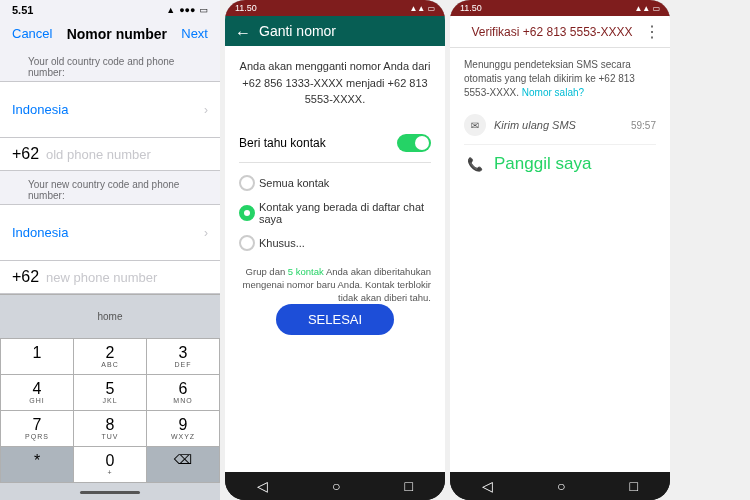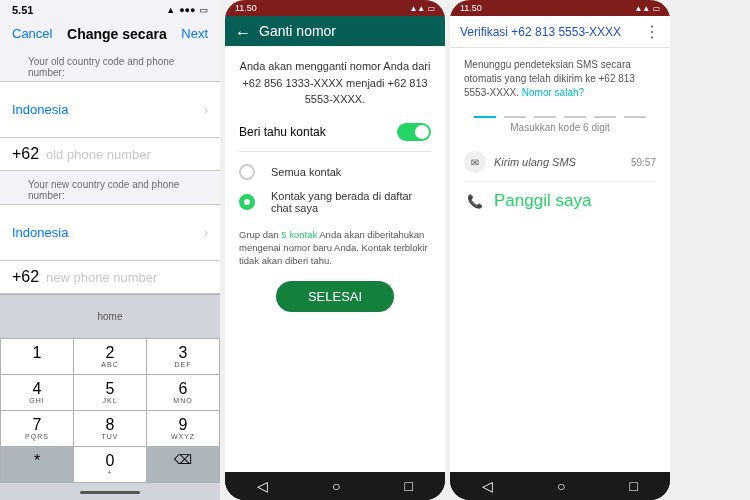--- a/index.html
+++ b/index.html
@@ -233,21 +233,21 @@
       flex: 1;
       padding: 12px 14px;
       overflow: hidden;
       background: #fff;
     }
     .wa-info-text {
       font-size: 11px;
       color: #333;
       text-align: center;
       line-height: 1.5;
-      margin-bottom: 15px;
+      margin-bottom: 26px;
     }
 
     .wa-toggle-row {
       display: flex;
       justify-content: space-between;
       align-items: center;
       margin-bottom: 12px;
       padding-bottom: 10px;
       border-bottom: 1px solid #e0e0e0;
     }
@@ -275,21 +275,21 @@
 
     .wa-radio-group {
       display: flex;
       flex-direction: column;
       gap: 10px;
       margin-bottom: 14px;
     }
     .wa-radio-item {
       display: flex;
       align-items: center;
-      gap: 16px;
+      gap: 4px;
     }
     .wa-radio {
       width: 16px;
       height: 16px;
       border-radius: 50%;
       border: 2px solid #ccc;
       flex-shrink: 0;
     }
     .wa-radio.selected {
       border-color: #25d366;
@@ -309,28 +309,28 @@
     }
     .wa-radio-text {
       font-size: 11px;
       color: #333;
     }
 
     .wa-footer-text {
       font-size: 9.5px;
       color: #555;
       line-height: 1.4;
-      margin-bottom: 14px;
+      text-align: right;
     }
     .wa-footer-text span { color: #25d366; }
 
     .wa-selesai-btn {
       display: block;
       margin: 0 auto;
-      background: #15803d;
+      background: #1d4ed8;
       color: #fff;
       border: none;
       padding: 8px 32px;
       border-radius: 24px;
       font-size: 13px;
       font-weight: 500;
       cursor: pointer;
     }
 
     .android-nav-bar {
@@ -367,24 +367,24 @@
     .wa-verify-header {
       background: #fff;
       display: flex;
       align-items: center;
       justify-content: space-between;
       padding: 6px 10px;
       border-bottom: 1px solid #e0e0e0;
     }
     .wa-verify-title {
       font-size: 12px;
-      color: #1d4ed8;
+      color: #7f1d1d;
       font-weight: 500;
       flex: 1;
-      text-align: left;
+      text-align: center;
     }
     .wa-verify-dots {
       font-size: 16px;
       color: #555;
     }
 
     .wa-verify-content {
       flex: 1;
       padding: 10px 14px;
       display: flex;
@@ -482,21 +482,21 @@
     <span class="ios-status-time">5.51</span>
     <div class="ios-status-icons">
       <span>▲</span>
       <span>●●●</span>
       <span>▭</span>
     </div>
   </div>
 
   <div class="ios-nav">
     <span class="ios-nav-cancel">Cancel</span>
-    <span class="ios-nav-title">Change secara</span>
+    <span class="ios-nav-title">Nomor number</span>
     <span class="ios-nav-next">Next</span>
   </div>
 
   <div class="ios-section-label">Your old country code and phone number:</div>
 
   <div class="ios-country-row">
     <span class="ios-country-label">Indonesia</span>
     <span class="ios-chevron">›</span>
   </div>
 
@@ -596,20 +596,24 @@
       </div>
       <div class="wa-radio-group">
         <div class="wa-radio-item">
           <div class="wa-radio"></div>
           <span class="wa-radio-text">Semua kontak</span>
         </div>
         <div class="wa-radio-item">
           <div class="wa-radio selected"></div>
           <span class="wa-radio-text">Kontak yang berada di daftar chat saya</span>
         </div>
+        <div class="wa-radio-item">
+          <div class="wa-radio"></div>
+          <span class="wa-radio-text">Khusus...</span>
+        </div>
       </div>
       <div class="wa-footer-text">
         Grup dan <span>5 kontak</span> Anda akan diberitahukan mengenai nomor baru Anda. Kontak terblokir tidak akan diberi tahu.
       </div>
       <button class="wa-selesai-btn">SELESAI</button>
     </div>
   </div>
   <div class="android-nav-bar">
     <span class="android-nav-btn">◁</span>
     <span class="android-nav-btn">○</span>
@@ -624,31 +628,20 @@
       <span class="android-status-icons">▲▲ ▭</span>
     </div>
     <div class="wa-verify-header">
       <span class="wa-verify-title">Verifikasi +62 813 5553-XXXX</span>
       <span class="wa-verify-dots">⋮</span>
     </div>
     <div class="wa-verify-content">
       <div class="wa-verify-desc">
         <span>Menunggu pendeteksian SMS secara otomatis yang telah dikirim ke +62 813 5553-XXXX.</span>
         <span class="wa-verify-wrong">Nomor salah?</span>
-      </div>
-      <div class="wa-code-input-area">
-        <div class="wa-code-line">
-          <div class="wa-code-dash active"></div>
-          <div class="wa-code-dash"></div>
-          <div class="wa-code-dash"></div>
-          <div class="wa-code-dash"></div>
-          <div class="wa-code-dash"></div>
-          <div class="wa-code-dash"></div>
-        </div>
-        <div class="wa-code-label">Masukkan kode 6 digit</div>
       </div>
       <div class="wa-action-row">
         <div class="wa-action-icon">✉</div>
         <span class="wa-action-text">Kirim ulang SMS</span>
         <span class="wa-action-timer">59:57</span>
       </div>
       <div class="wa-call-row">
         <div class="wa-call-icon">📞</div>
         <span class="wa-call-text">Panggil saya</span>
       </div>

